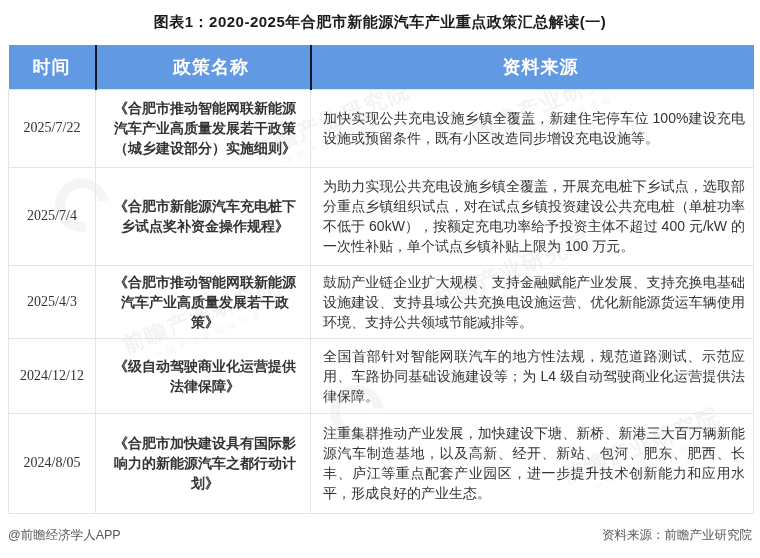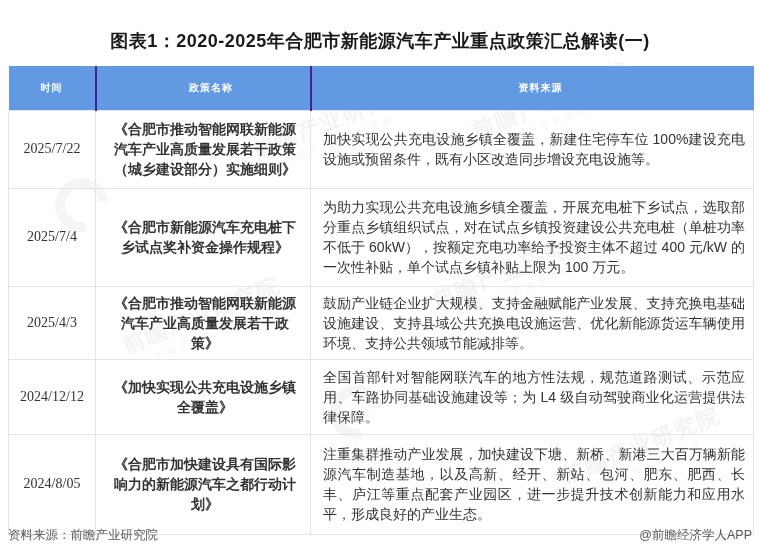--- a/index.html
+++ b/index.html
@@ -6,50 +6,50 @@
   html, body { background: #ffffff; }
   .page {
     position: relative;
     width: 760px;
     height: 558px;
     background: #ffffff;
     font-family: "Liberation Sans", "DejaVu Sans", sans-serif;
     overflow: hidden;
   }
   .figure-title {
-    padding-top: 29px;
+    padding-top: 13px;
     text-align: center;
-    font-size: 18px;
+    font-size: 15px;
     font-weight: bold;
     color: #1a1a1a;
     letter-spacing: 0.5px;
   }
   table.policy-table {
     table-layout: fixed;
     border-collapse: collapse;
     width: 745px;
     margin: 13px 0 0 8px;
     position: relative;
     z-index: 2;
   }
   .policy-table col.c1 { width: 87px; }
   .policy-table col.c2 { width: 215px; }
   .policy-table col.c3 { width: 443px; }
   .policy-table thead th {
     background: #6199e2;
     color: #ffffff;
-    font-size: 10px;
+    font-size: 18px;
     font-weight: bold;
     height: 44px;
     text-align: center;
     vertical-align: middle;
     border: none;
     letter-spacing: 1px;
   }
-  .policy-table thead th + th { border-left: 2px solid #4c1d95; padding-left: 16px; }
+  .policy-table thead th + th { border-left: 2px solid #0f172a; padding-left: 16px; }
   .policy-table tbody td {
     border: 1px solid #e4e4e4;
     background: transparent;
     color: #333333;
     font-size: 14px;
     line-height: 20px;
     vertical-align: middle;
   }
   td.cell-date {
     text-align: center;
@@ -163,29 +163,29 @@
         <td class="cell-policy">《合肥市新能源汽车充电桩下乡试点奖补资金操作规程》</td>
         <td class="cell-content">为助力实现公共充电设施乡镇全覆盖，开展充电桩下乡试点，选取部分重点乡镇组织试点，对在试点乡镇投资建设公共充电桩（单桩功率不低于 60kW），按额定充电功率给予投资主体不超过 400 元/kW 的一次性补贴，单个试点乡镇补贴上限为 100 万元。</td>
       </tr>
       <tr class="row-3">
         <td class="cell-date">2025/4/3</td>
         <td class="cell-policy">《合肥市推动智能网联新能源汽车产业高质量发展若干政策》</td>
         <td class="cell-content">鼓励产业链企业扩大规模、支持金融赋能产业发展、支持充换电基础设施建设、支持县域公共充换电设施运营、优化新能源货运车辆使用环境、支持公共领域节能减排等。</td>
       </tr>
       <tr class="row-4">
         <td class="cell-date">2024/12/12</td>
-        <td class="cell-policy">《加快实现公共充电设施乡镇全覆盖》</td>
+        <td class="cell-policy">《级自动驾驶商业化运营提供法律保障》</td>
         <td class="cell-content">全国首部针对智能网联汽车的地方性法规，规范道路测试、示范应用、车路协同基础设施建设等；为 L4 级自动驾驶商业化运营提供法律保障。</td>
       </tr>
       <tr class="row-5">
         <td class="cell-date">2024/8/05</td>
         <td class="cell-policy">《合肥市加快建设具有国际影响力的新能源汽车之都行动计划》</td>
         <td class="cell-content">注重集群推动产业发展，加快建设下塘、新桥、新港三大百万辆新能源汽车制造基地，以及高新、经开、新站、包河、肥东、肥西、长丰、庐江等重点配套产业园区，进一步提升技术创新能力和应用水平，形成良好的产业生态。</td>
       </tr>
     </tbody>
   </table>
 
   <div class="footer">
+    <span>@前瞻经济学人APP</span>
     <span>资料来源：前瞻产业研究院</span>
-    <span>@前瞻经济学人APP</span>
   </div>
 
 </div>
 
 </body></html>

